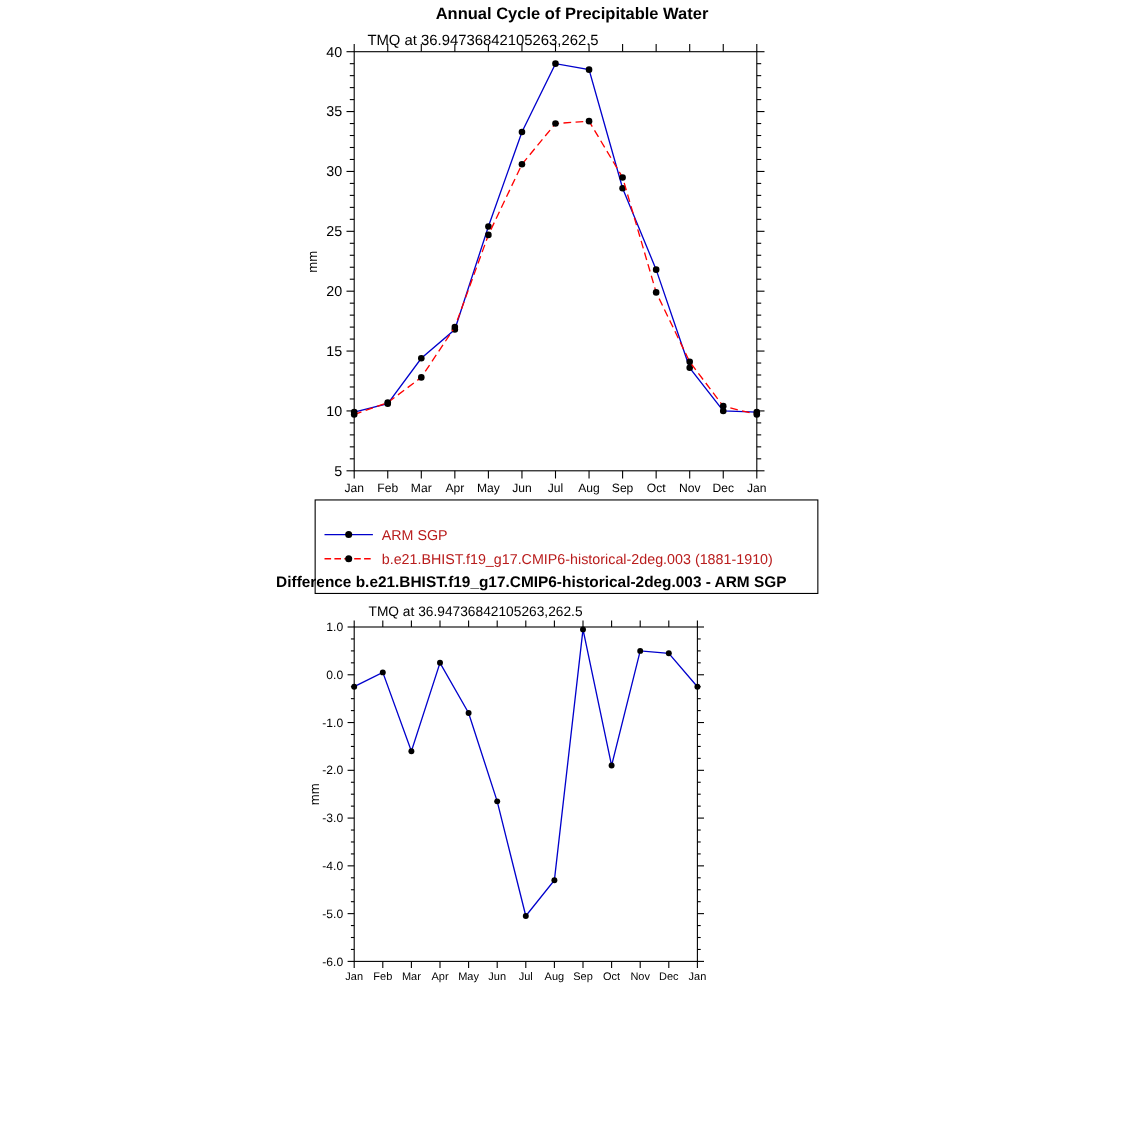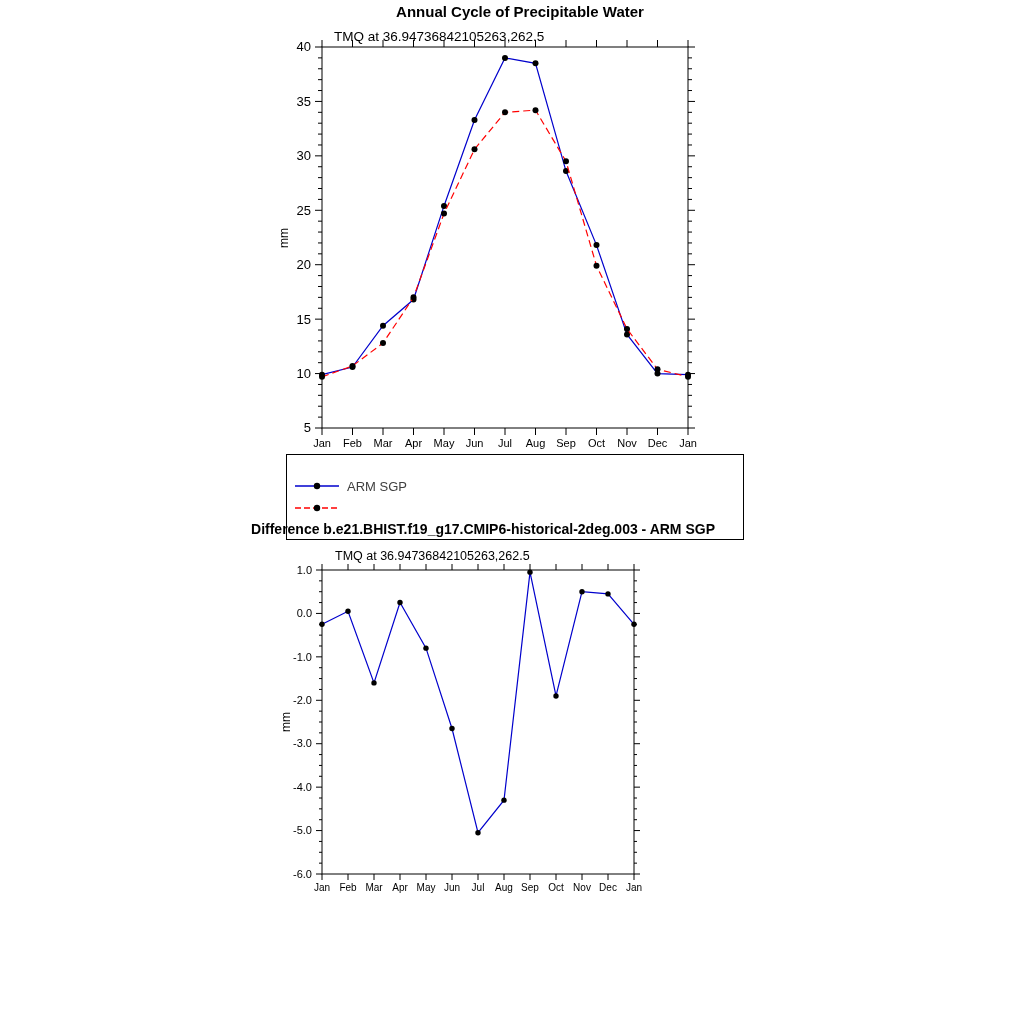--- a/index.html
+++ b/index.html
@@ -1,17 +1,17 @@
 <!DOCTYPE html>
 <html><head>
 <meta charset="utf-8">
 <style>
   html,body{margin:0;padding:0;background:#ffffff;}
   .page{position:relative;width:1024px;height:1024px;background:#ffffff;overflow:hidden;
-        font-family:"Liberation Sans",sans-serif;color:#404040;}
+        font-family:"Liberation Sans",sans-serif;color:#b91c1c;}
   svg.chart{position:absolute;overflow:visible;}
   svg text{font-family:"Liberation Sans",sans-serif;fill:#000;}
   .chart-title{font-size:15px;font-weight:bold;}
   .chart-title2{font-size:14px;font-weight:bold;}
   .chart-subtitle{font-size:13.5px;}
   .chart-subtitle2{font-size:12.5px;}
   .axis-title{font-size:12px;}
   .tick{stroke:#000;stroke-width:1;}
   .frame{fill:none;stroke:#000;stroke-width:1;}
   .ticklabel{fill:#000;}
@@ -189,20 +189,21 @@
         <line class="swatch-line" x1="2" y1="6" x2="46" y2="6" stroke="#0000cc"></line>
         <circle cx="24" cy="6" r="3.2" fill="#000000"></circle>
       </svg>
       <span class="legend-label">ARM SGP</span>
     </div>
     <div class="legend-row">
       <svg class="legend-swatch" width="48" height="12">
         <line class="swatch-line" x1="2" y1="6" x2="46" y2="6" stroke="#ff0000" stroke-dasharray="6,3"></line>
         <circle cx="24" cy="6" r="3.2" fill="#000000"></circle>
       </svg>
+      <span class="legend-label">b.e21.BHIST.f19_g17.CMIP6-historical-2deg.003 (1881-1910)</span>
     </div>
   </div>
 
   <svg class="chart" id="chart2-svg" style="left:220px;top:518px;" width="560" height="382">
     <text class="chart-title2" x="263" y="16" text-anchor="middle">Difference b.e21.BHIST.f19_g17.CMIP6-historical-2deg.003 - ARM SGP</text>
     <text class="chart-subtitle2" x="115" y="42">TMQ at 36.94736842105263,262.5</text>
     <text class="axis-title" x="70" y="204" text-anchor="middle" transform="rotate(-90 70 204)">mm</text>
     <g id="plot2">
         <line x1="99" y1="345.14285714285717" x2="102" y2="345.14285714285717" class="tick"></line>
         <line x1="414" y1="345.14285714285717" x2="417" y2="345.14285714285717" class="tick"></line>

